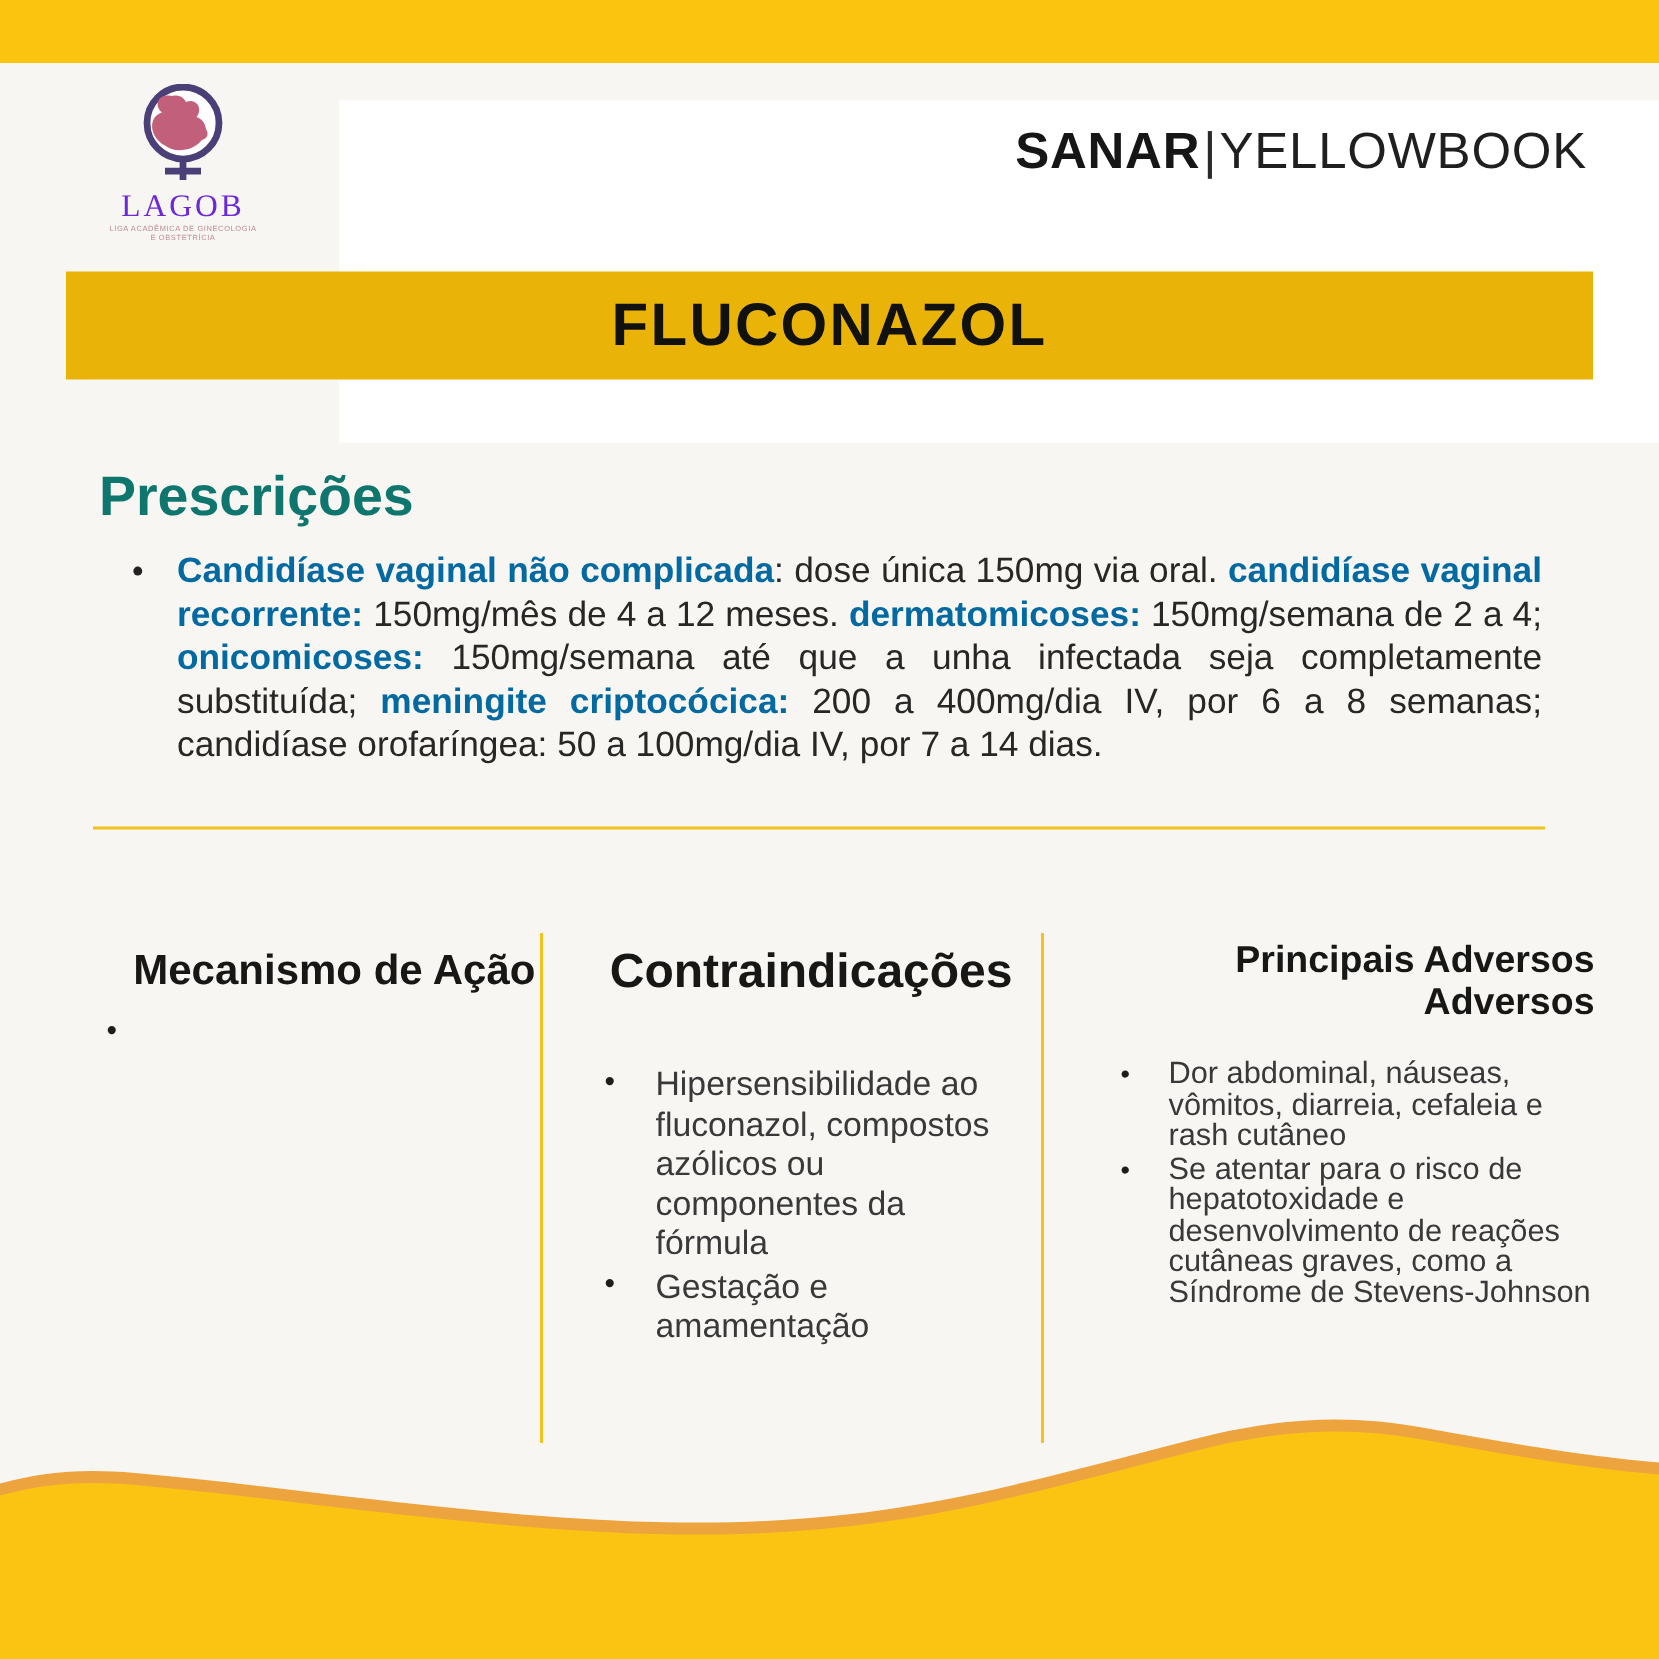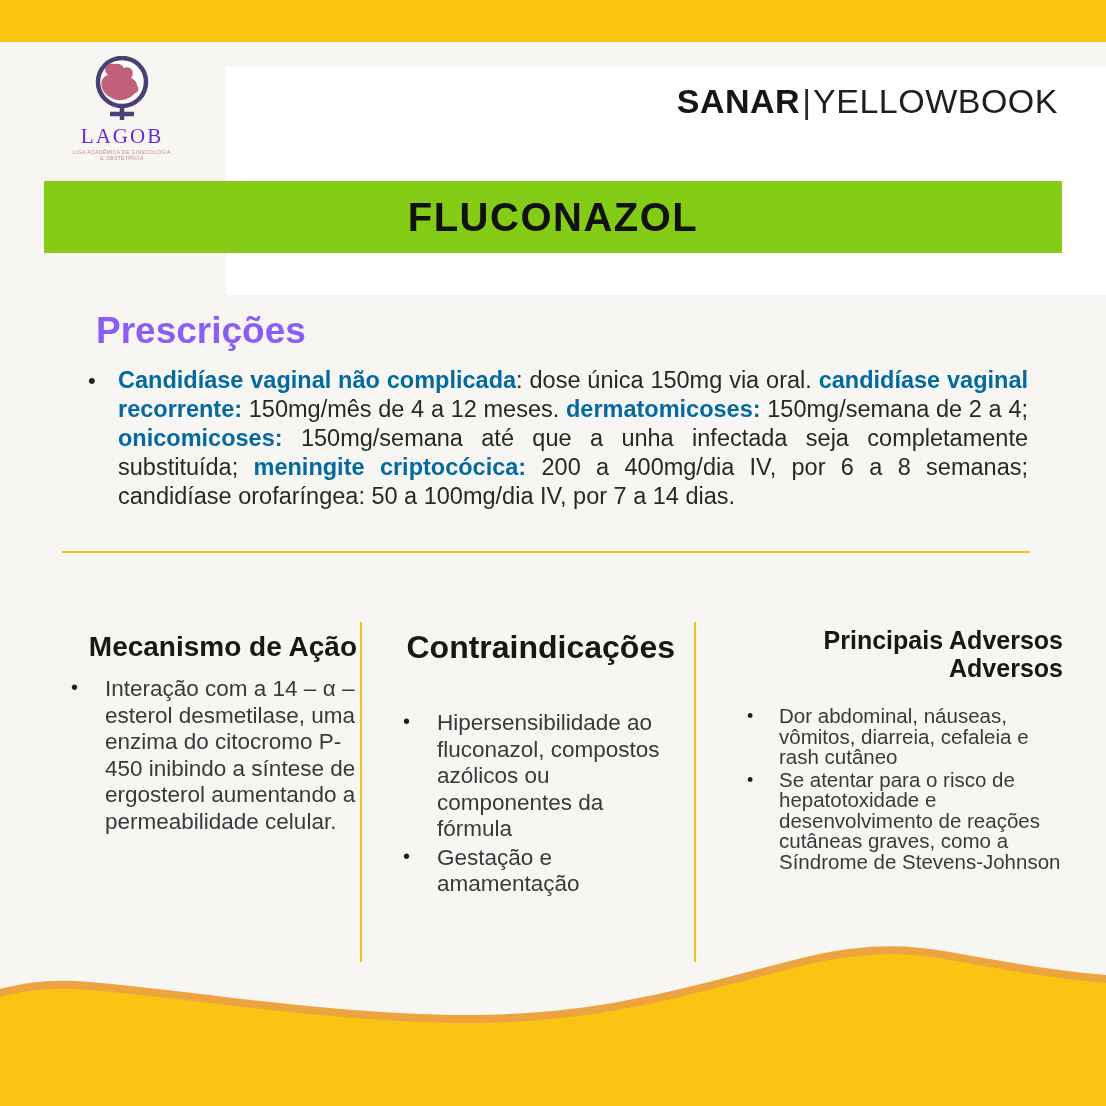--- a/index.html
+++ b/index.html
@@ -17,26 +17,26 @@
   .logo-name{font-family:"Liberation Serif", serif;font-size:21px;letter-spacing:2px;color:#6d28d9;margin-top:-2px;}
   .logo-tagline{font-size:5px;line-height:6px;color:#c08a9a;letter-spacing:0.4px;}
 
   
   .publisher{position:absolute;top:82px;right:48px;font-size:34px;line-height:38px;color:#161616;white-space:nowrap;}
   .publisher .b{font-weight:800;letter-spacing:0.5px;}
   .publisher .bar{font-weight:300;margin:0 2px;color:#2a2a2a;}
   .publisher .l{font-weight:400;letter-spacing:0.5px;color:#1f1f1f;}
 
   
-  .banner{position:absolute;left:44px;top:181px;width:1018px;height:72px;background:#84cc16;
+  .banner{position:absolute;left:44px;top:181px;width:1018px;height:72px;background:#eab308;
     display:flex;align-items:center;justify-content:center;}
   .banner h1{margin:0;font-size:40px;font-weight:800;letter-spacing:1.5px;color:#111110;}
 
   
-  .presc-heading{position:absolute;left:96px;top:310px;font-size:37px;font-weight:800;color:#8b5cf6;}
+  .presc-heading{position:absolute;left:66px;top:310px;font-size:37px;font-weight:800;color:#0f766e;}
   .presc-row{position:absolute;left:88px;top:366px;width:940px;display:flex;}
   .presc-bullet{width:30px;flex:0 0 30px;font-size:22px;line-height:29px;color:#222;}
   .presc-text{flex:1;margin:0;font-size:23.5px;line-height:29px;color:#272726;text-align:justify;}
   .presc-text .b{font-weight:700;color:#0369a1;}
   .separator{position:absolute;left:62px;top:551px;width:968px;height:2px;background:#f2c21c;}
 
   
   .divider{position:absolute;top:622px;width:2px;height:340px;background:#f5c21a;}
   .divider.d1{left:360px;}
   .divider.d2{left:694px;}
@@ -102,21 +102,20 @@
   <div class="separator"></div>
 
   <div class="divider d1"></div>
   <div class="divider d2"></div>
 
   <div class="col col1">
     <h2>Mecanismo de Ação</h2>
     <div class="list">
       <div class="item">
         <span class="mark">•</span>
-        <p>Interação com a 14 – α – esterol desmetilase, uma enzima do citocromo P-450 inibindo a síntese de ergosterol aumentando a permeabilidade celular.</p>
       </div>
     </div>
   </div>
 
   <div class="col col2">
     <h2>Contraindicações</h2>
     <div class="list">
       <div class="item">
         <span class="mark">•</span>
         <p>Hipersensibilidade ao fluconazol, compostos azólicos ou componentes da fórmula</p>

